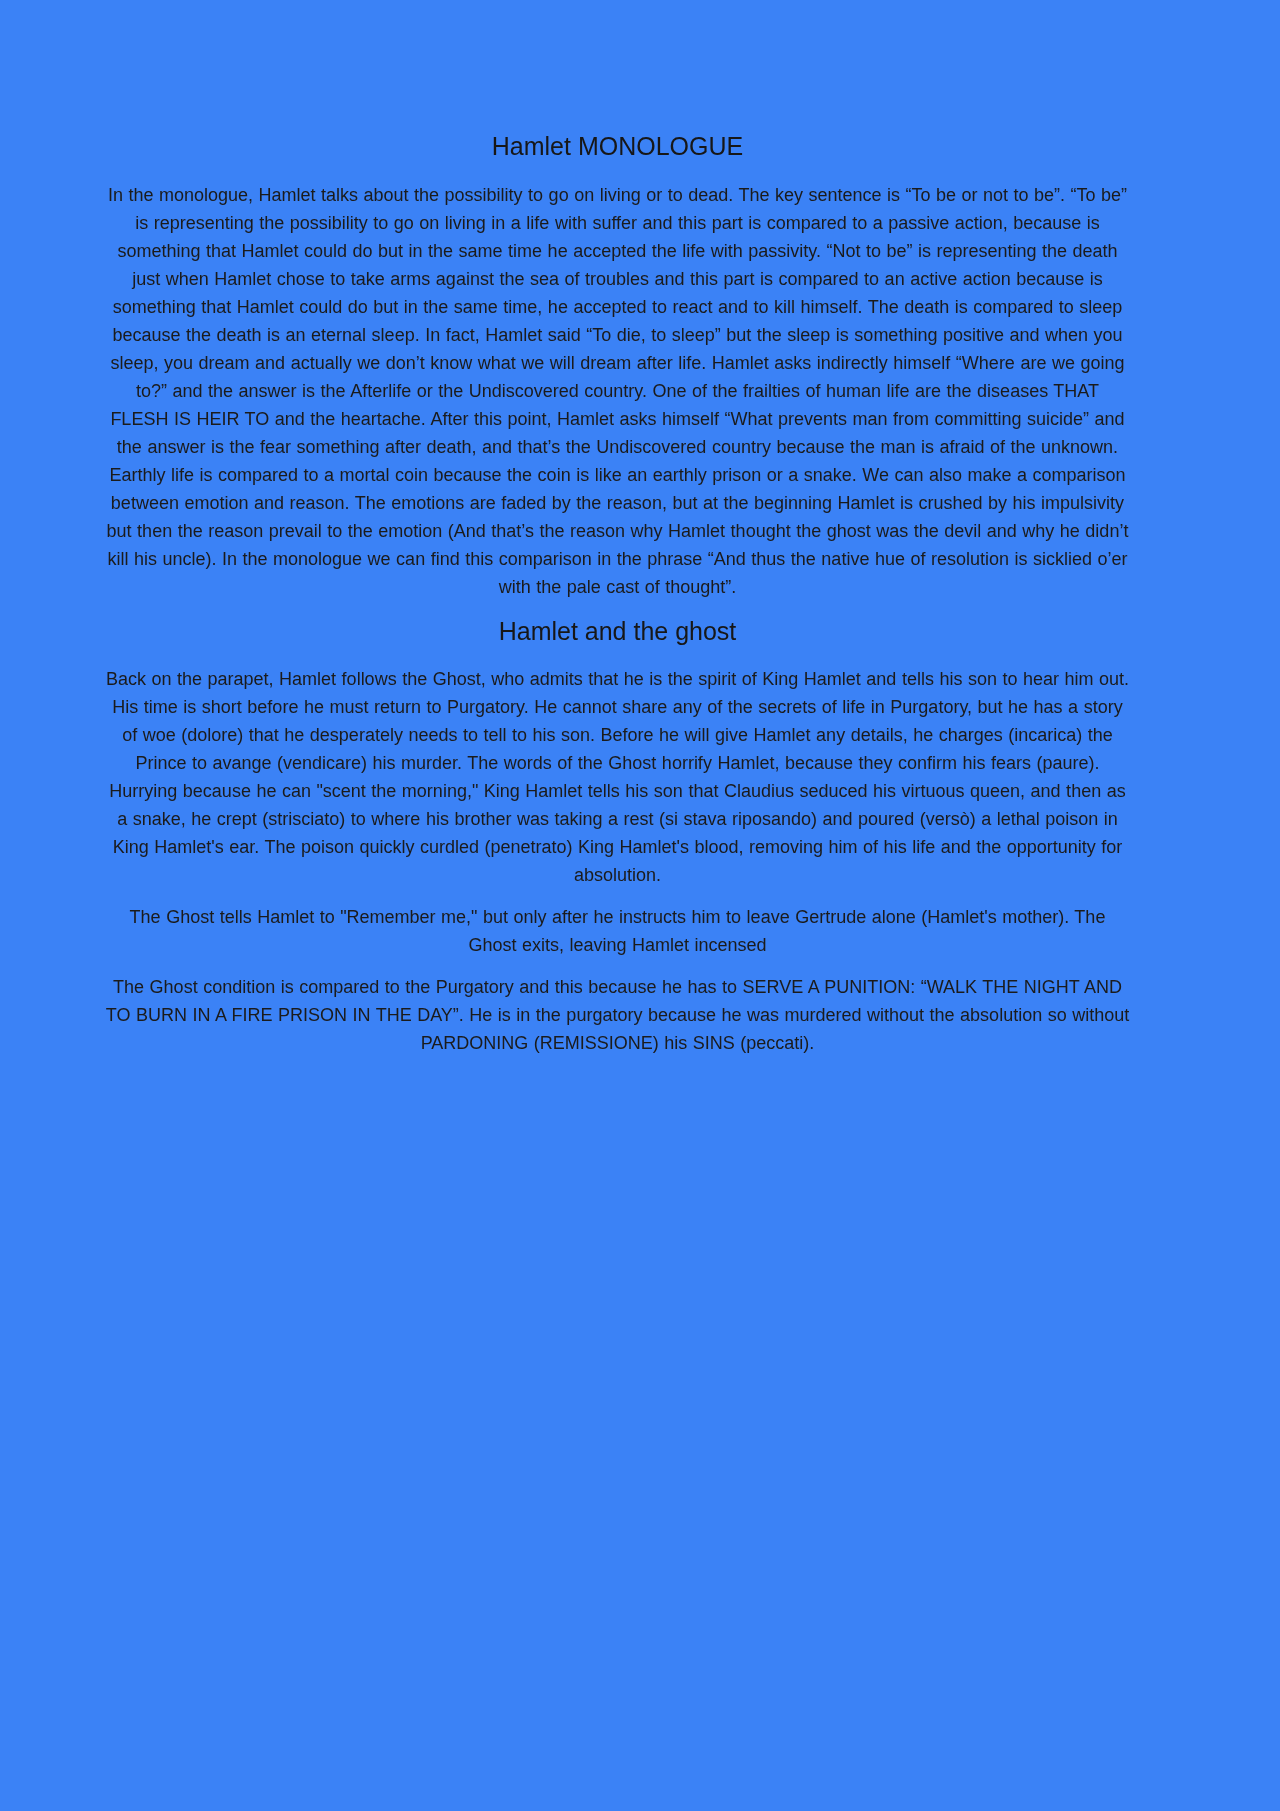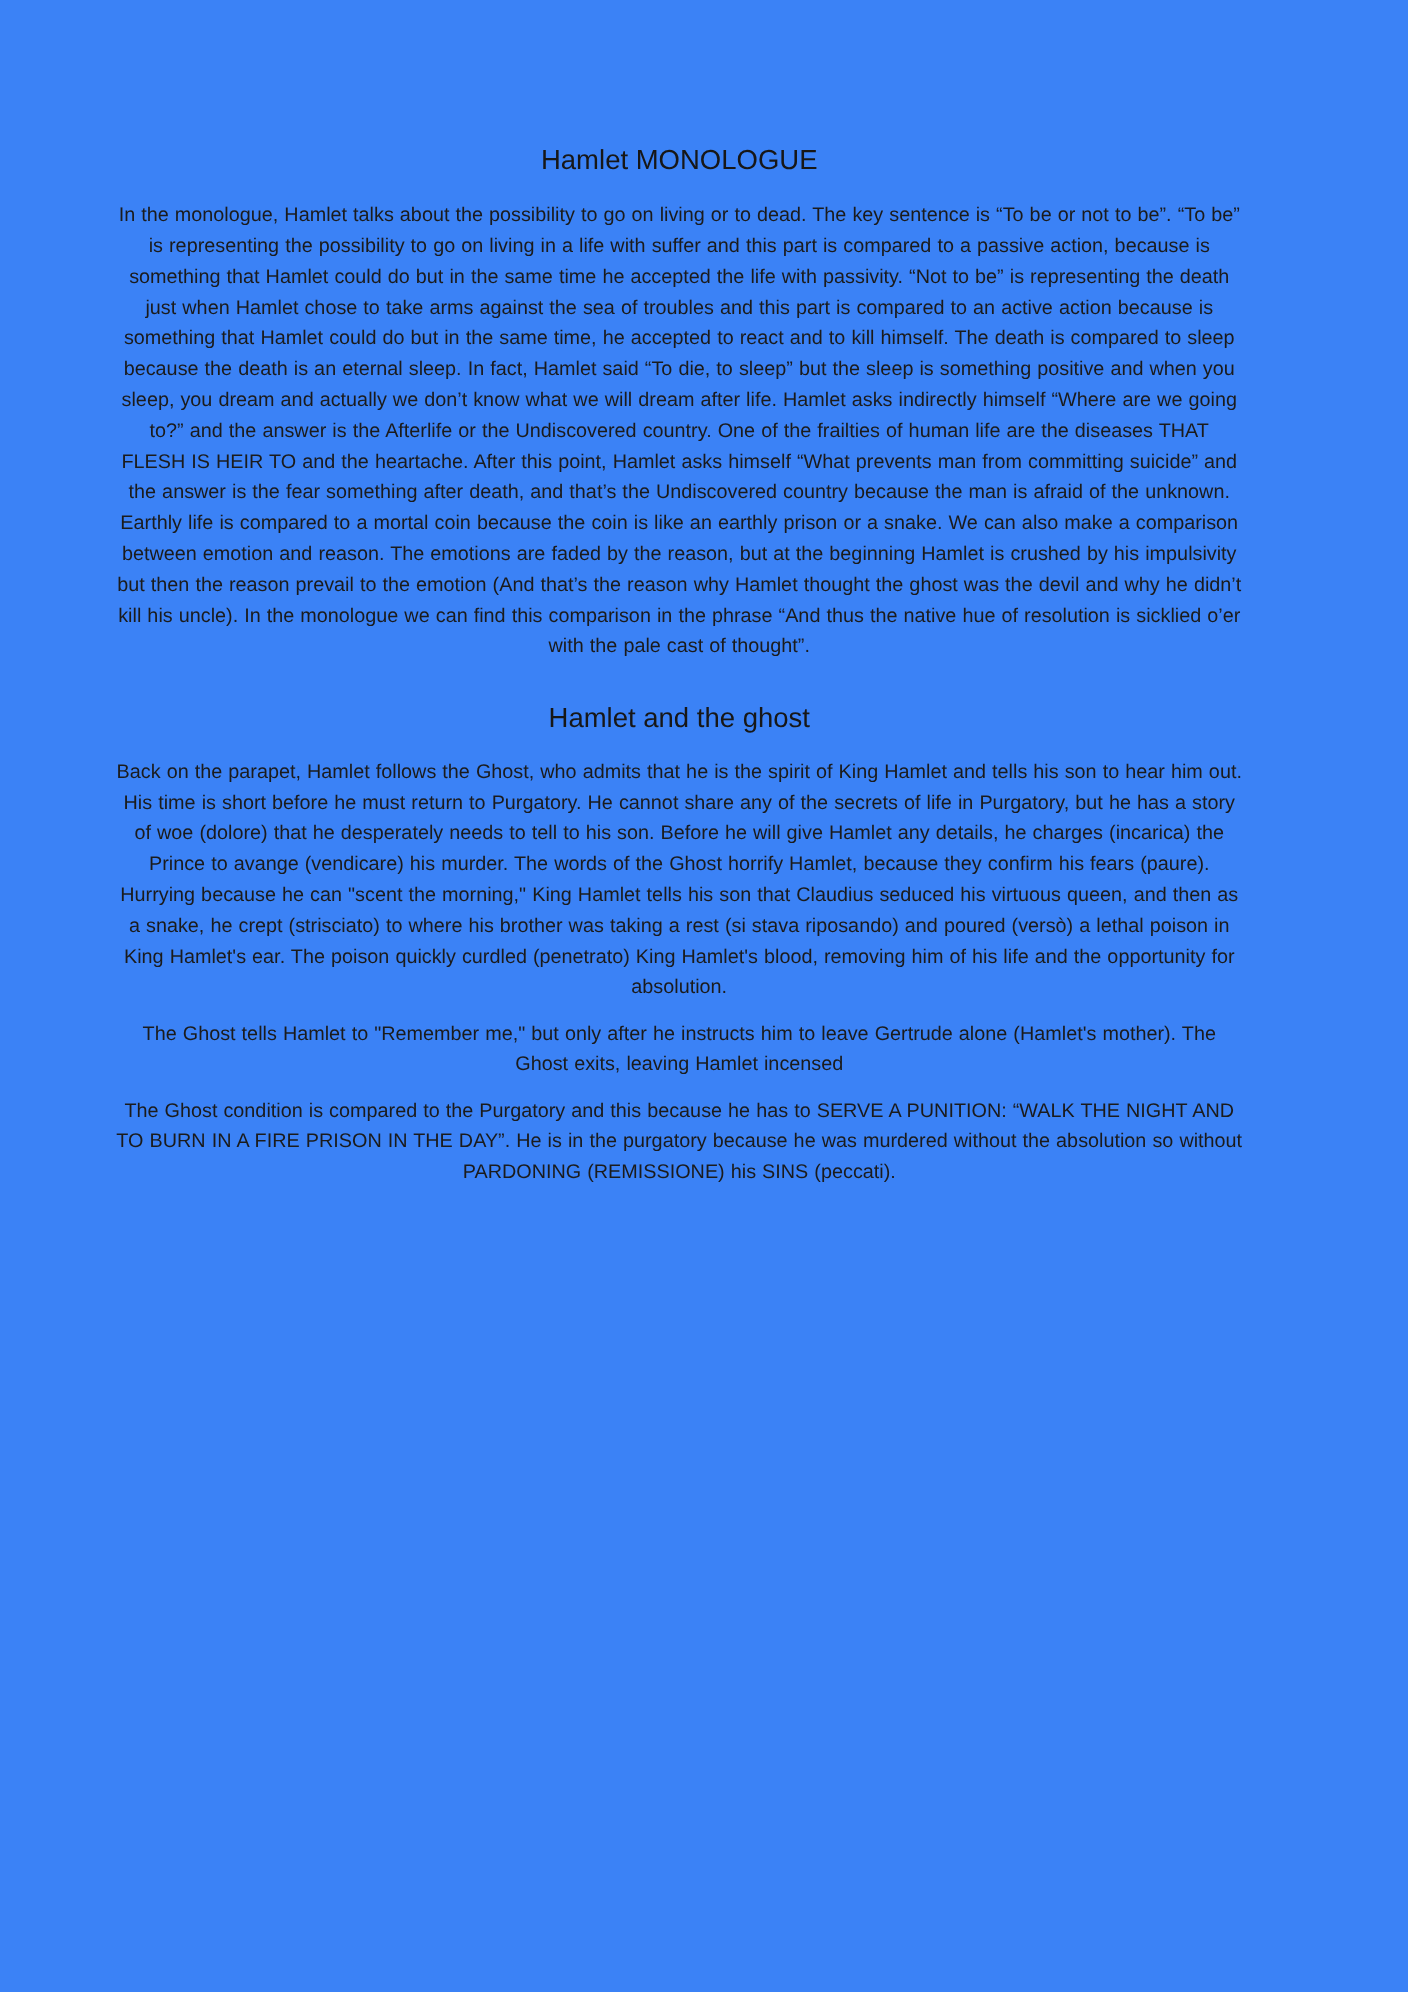--- a/index.html
+++ b/index.html
@@ -24,21 +24,21 @@
   .doc-heading {
     font-family: "Liberation Sans", sans-serif;
     font-size: 25px;
     font-weight: 400;
     color: #171717;
     text-align: center;
     margin: 0 0 18px 0;
     line-height: 1.3;
   }
   .section + .section .doc-heading {
-    margin-top: 36px;
+    margin-top: 14px;
   }
   .doc-paragraph {
     font-size: 18px;
     line-height: 28px;
     font-weight: 400;
     color: #1b1b1b;
     margin: 0 0 14px 0;
     text-align: center;
     word-spacing: 0.5px;
   }

